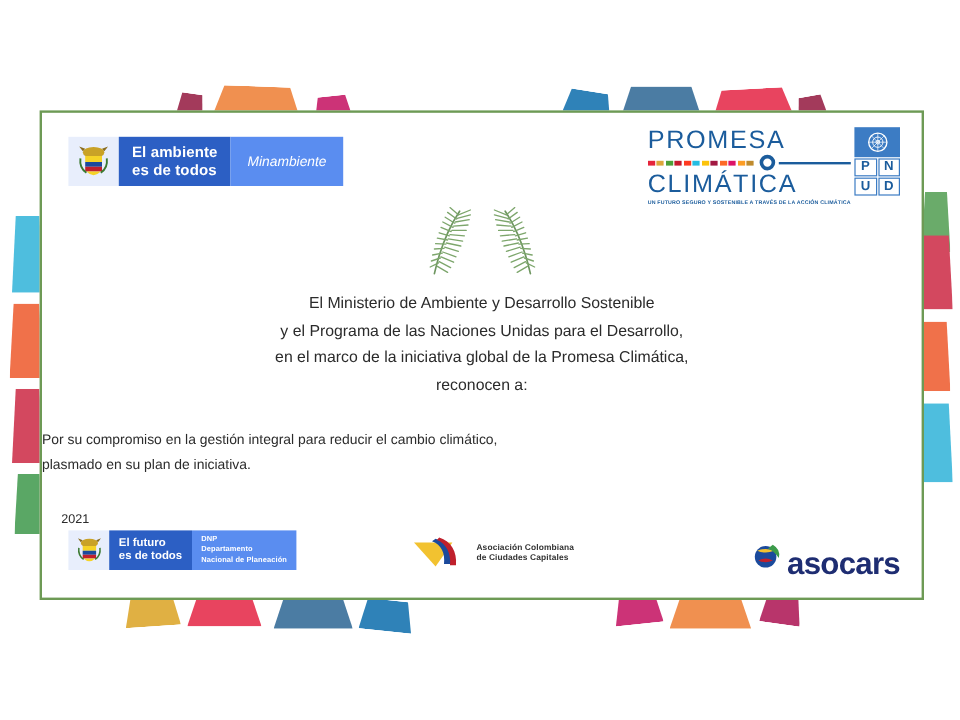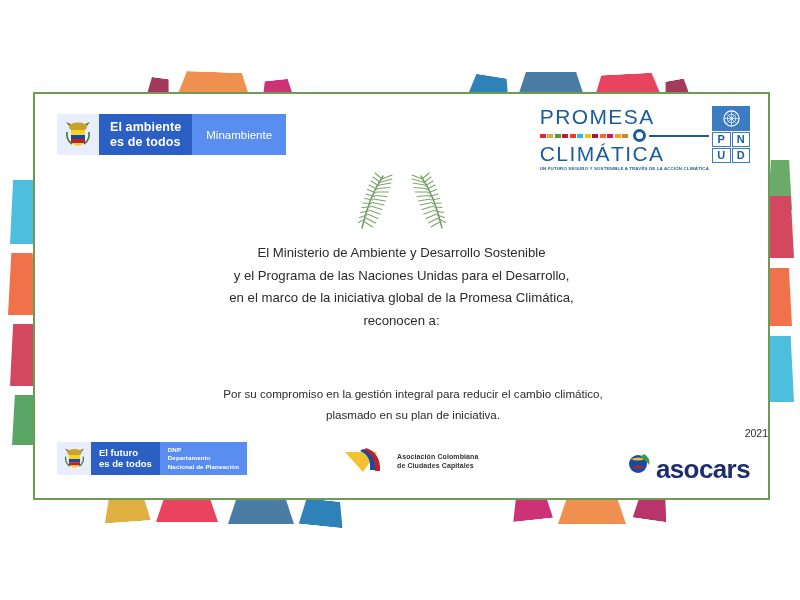--- a/index.html
+++ b/index.html
@@ -36,21 +36,21 @@
     padding: 0 11px; font-weight: bold; line-height: 1.15;
   }
   .gov-sub {
     background: #5a8df0; color: #fff;
     display: flex; align-items: center;
     padding: 0 14px;
   }
 
   #minambiente-badge { position: absolute; left: 22px; top: 20px; }
   #minambiente-badge .gov-tag { font-size: 12.5px; letter-spacing: .1px; }
-  #minambiente-badge .gov-sub { font-size: 11.5px; }
+  #minambiente-badge .gov-sub { font-size: 11.5px; font-style: italic; }
 
   #dnp-badge { position: absolute; left: 22px; top: 348px; }
   #dnp-badge .gov-badge { height: 33px; }
   #dnp-badge .gov-shield { width: 34px; }
   #dnp-badge .gov-tag { font-size: 9.5px; padding: 8px 8px; }
   #dnp-badge .gov-sub {
     font-size: 6.2px; line-height: 1.35; padding: 0 8px;
     align-items: center; font-weight: bold; letter-spacing: .1px;
   }
   #dnp-badge .gov-sub span { display: block; }
@@ -101,27 +101,27 @@
     text-align: center; color: #2b2b2b;
     font-size: 13.2px; line-height: 1.72;
   }
   #recipient {
     position: absolute; left: 0; right: 0; top: 228px;
     text-align: center;
     color: #1d3f1d; font-size: 32px; line-height: 1.1;
     letter-spacing: .2px;
   }
   #reason {
-    position: absolute; left: 0; right: 0; top: 290px;
-    text-align: center; color: #2b2b2b;
-    font-size: 11.6px; line-height: 1.8; padding-left: 23px;
+    position: absolute; left: 0; right: 0; top: 263px;
+    color: #2b2b2b;
+    font-size: 11.6px; line-height: 1.8;
   }
   #year {
     position: absolute; left: 0; right: 0; top: 333px;
-    text-align: right; color: #2b2b2b; font-size: 10.5px; padding-left: 16px;
+    text-align: left; color: #2b2b2b; font-size: 10.5px; padding-left: 16px;
   }
 
   
   #asocap { position: absolute; left: 308px; top: 352px; display: flex; align-items: center; }
   #asocap-text {
     margin-left: 4px; font-size: 7px; color: #333;
     line-height: 1.35; font-weight: bold; letter-spacing: .1px;
   }
   #asocap-text span { display: block; }
 

